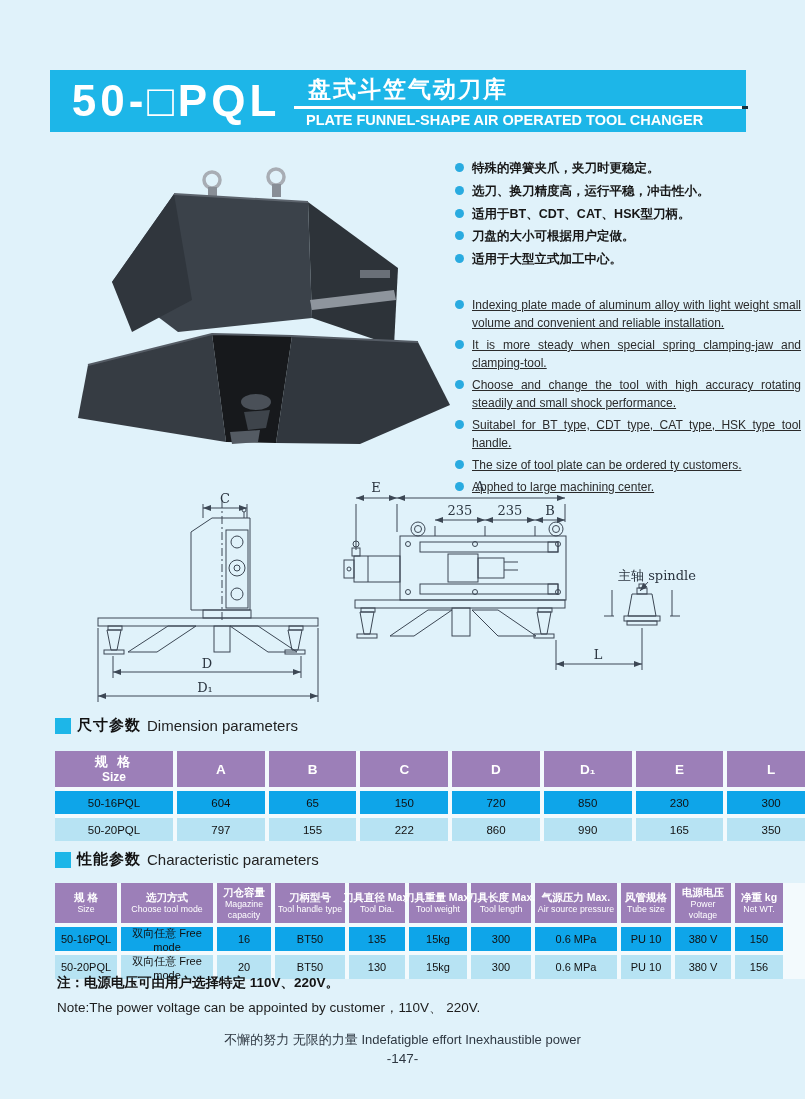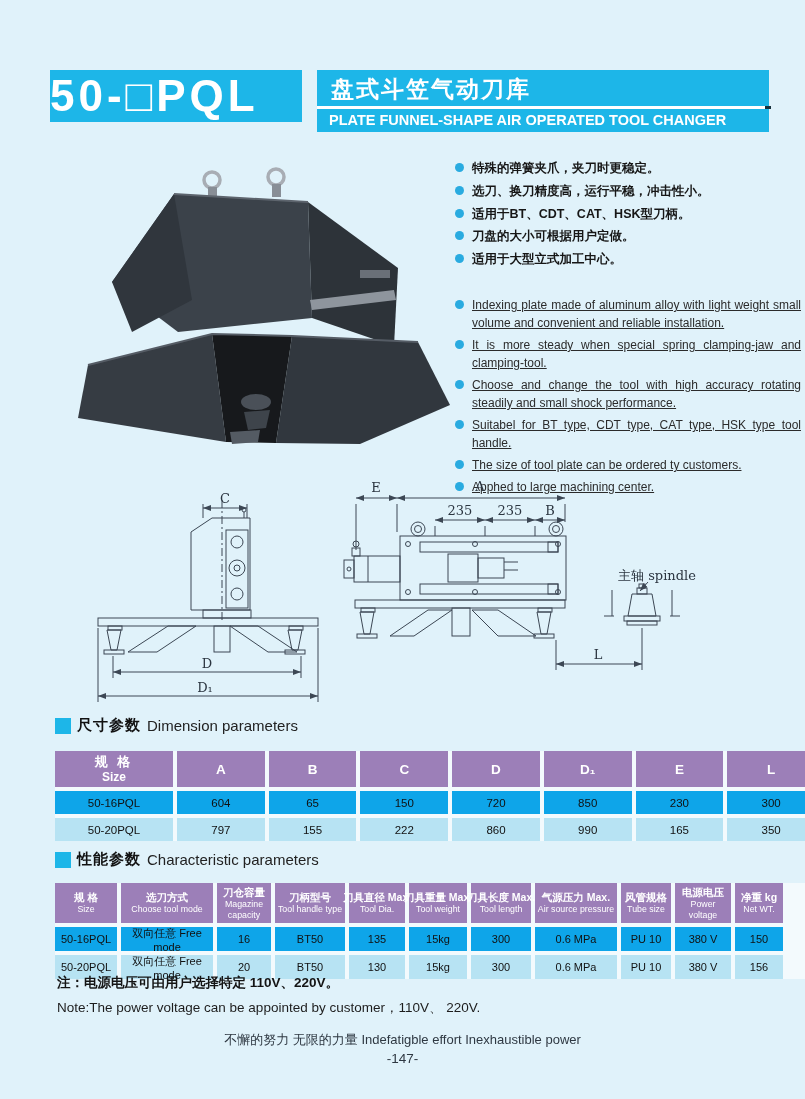--- a/index.html
+++ b/index.html
@@ -4,25 +4,25 @@
 <style>
   html,body { margin:0; padding:0; background:#e0f2fa; }
   * { box-sizing:border-box; }
   .page {
     position:relative; width:805px; height:1099px;
     background:#e0f2fa; overflow:hidden;
     font-family:"Liberation Sans","DejaVu Sans",sans-serif; color:#1b1b1b;
   }
   
   .model-block {
-    position:absolute; left:50px; top:70px; width:252px; height:52px;
-    background:#1db6e8; color:#fff; display:flex; align-items:center; 
+    position:absolute; left:50px; top:70px; width:252px; height:62px;
+    background:#1db6e8; color:#fff; display:flex; align-items:center; justify-content:center;
     font-size:44px; font-weight:bold; letter-spacing:4px;
   }
-  .title-block { position:absolute; left:317px; top:70px; width:452px; height:62px; background:#1db6e8; }
+  .title-block { position:absolute; left:294px; top:70px; width:452px; height:62px; background:#1db6e8; }
   .title-zh { height:36px; line-height:38px; color:#fff; font-weight:bold; font-size:23px; padding-left:14px; letter-spacing:2px; }
   .title-divider { position:relative; height:3px; background:#ffffff; }
   .title-divider .tick { position:absolute; right:-2px; top:0; width:6px; height:3px; background:#17303c; }
   .title-en { height:23px; line-height:22px; color:#fff; font-weight:bold; font-size:14.5px; padding-left:12px; }
   
   .photo { position:absolute; left:60px; top:150px; }
   
   .features { position:absolute; list-style:none; margin:0; padding:0; }
   .features li { position:relative; padding-left:17px; }
   .features .dot { position:absolute; left:0; top:4px; width:9px; height:9px; border-radius:50%; background:#29abe0; }

